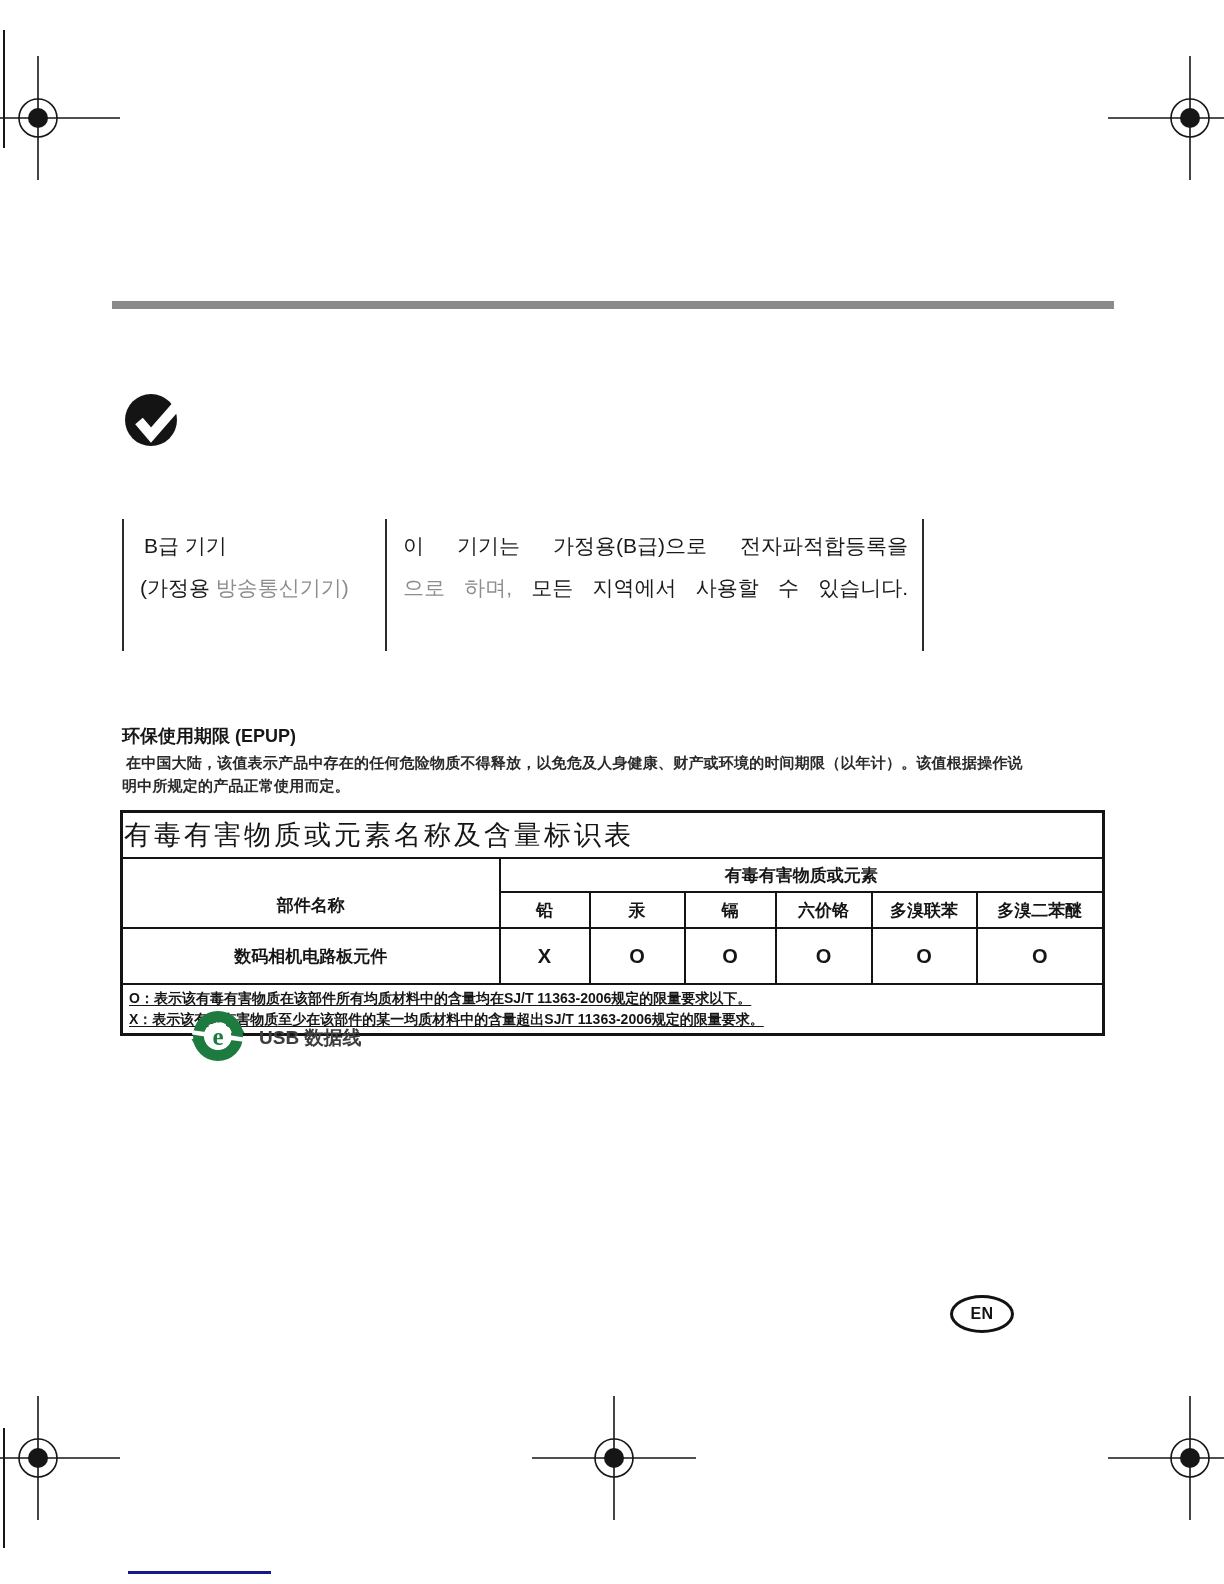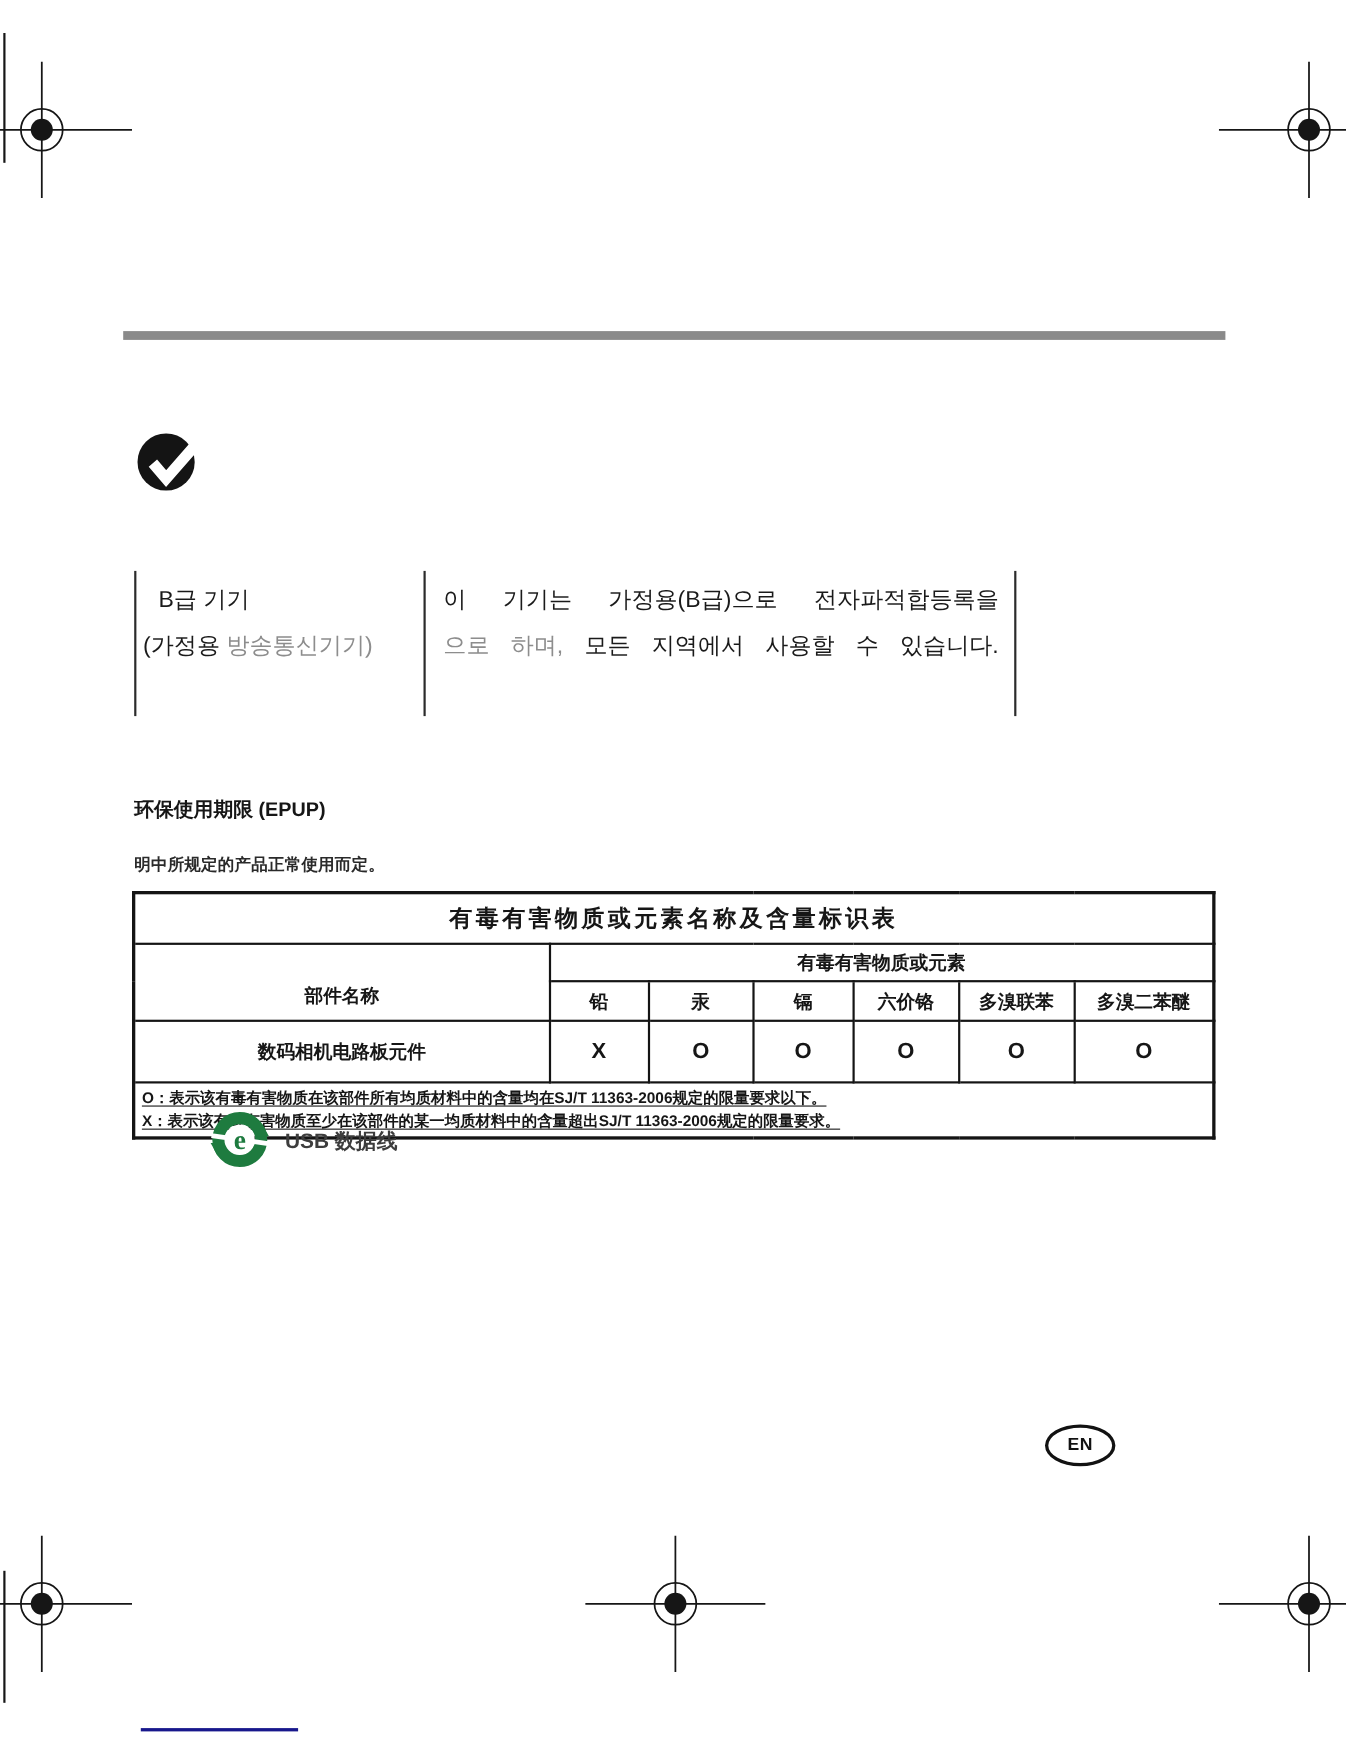--- a/index.html
+++ b/index.html
@@ -18,33 +18,33 @@
   
   .ctick{position:absolute;left:122px;top:389px;}
   
   .ktable{
     position:absolute;left:122px;top:519px;width:798px;height:132px;
     border-left:2px solid #2b2b2b;border-right:2px solid #2b2b2b;
     display:flex;font-size:21px;line-height:42px;
   }
   .ktable .kleft{width:261px;border-right:2px solid #2b2b2b;padding-top:6px;}
   .ktable .kleft .l1{padding-left:20px;}
-  .ktable .kleft .l2{padding-left:6px;}
+  .ktable .kleft .l2{padding-left:16px;}
   .ktable .kright{flex:1;padding:6px 14px 0 16px;}
   .ktable .kright div{text-align:justify;text-align-last:justify;}
   .faded{color:#8d8d8d;}
   
   .epup-head{position:absolute;left:122px;top:724px;font-size:18px;font-weight:bold;color:#161616;}
   .epup-l1{position:absolute;left:126px;top:754px;width:990px;font-size:15px;font-weight:bold;color:#2a2a2a;letter-spacing:0.2px;}
   .epup-l2{position:absolute;left:122px;top:777px;width:990px;font-size:15px;font-weight:bold;color:#2a2a2a;letter-spacing:0.2px;}
   
   .stable{position:absolute;left:120px;top:810px;width:982px;border-collapse:collapse;table-layout:fixed;}
   .stable td{border:2px solid #141414;color:#161616;}
   .stable{border:3px solid #141414;}
-  .t-title{height:42px;text-align:center;font-size:21px;font-weight:bold;letter-spacing:3px;}
+  .t-title{height:42px;text-align:left;font-size:27px;font-weight:normal;letter-spacing:3px;}
   .t-group{height:30px;text-align:center;font-size:17px;font-weight:bold;}
   .t-part-h{text-align:center;vertical-align:bottom;padding-bottom:10px;font-size:17px;font-weight:bold;}
   .t-col{height:32px;text-align:center;font-size:17px;font-weight:bold;}
   .t-part{height:52px;text-align:center;font-size:17px;font-weight:bold;}
   .t-val{height:52px;text-align:center;font-size:20px;font-weight:bold;}
   .t-notes{padding:3px 6px;font-size:14px;font-weight:bold;line-height:21px;}
   .t-notes div{text-decoration:underline;text-underline-offset:2px;}
   
   .rohs{position:absolute;left:189px;top:1007px;}
   .rohs-label{position:absolute;left:259px;top:1025px;font-size:19px;font-weight:600;color:#3d3d3d;}
@@ -109,20 +109,21 @@
       <div class="l1">B급 기기</div>
       <div class="l2"><span>(가정용 </span><span class="faded">방송통신기기)</span></div>
     </div>
     <div class="kright">
       <div>이 기기는 가정용(B급)으로 전자파적합등록을</div>
       <div><span class="faded">으로 하며, </span><span>모든 지역에서 사용할 수 있습니다.</span></div>
     </div>
   </div>
 
   <div class="epup-head">环保使用期限 (EPUP)</div>
+  <div class="epup-l1">在中国大陆，该值表示产品中存在的任何危险物质不得释放，以免危及人身健康、财产或环境的时间期限（以年计）。该值根据操作说</div>
   <div class="epup-l2">明中所规定的产品正常使用而定。</div>
 
   <table class="stable">
     <colgroup>
       <col style="width:378px">
         <col style="width:90px">
         <col style="width:95px">
       <col style="width:91px">
         <col style="width:96px">
         <col style="width:105px">

